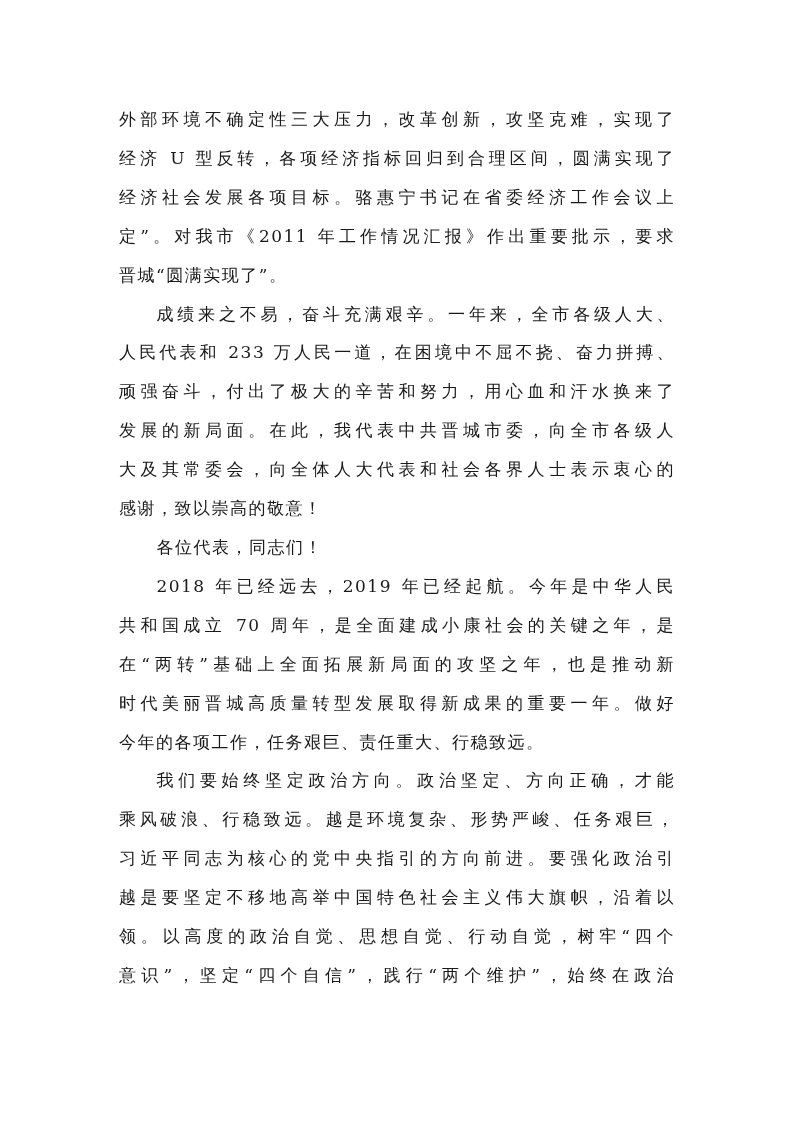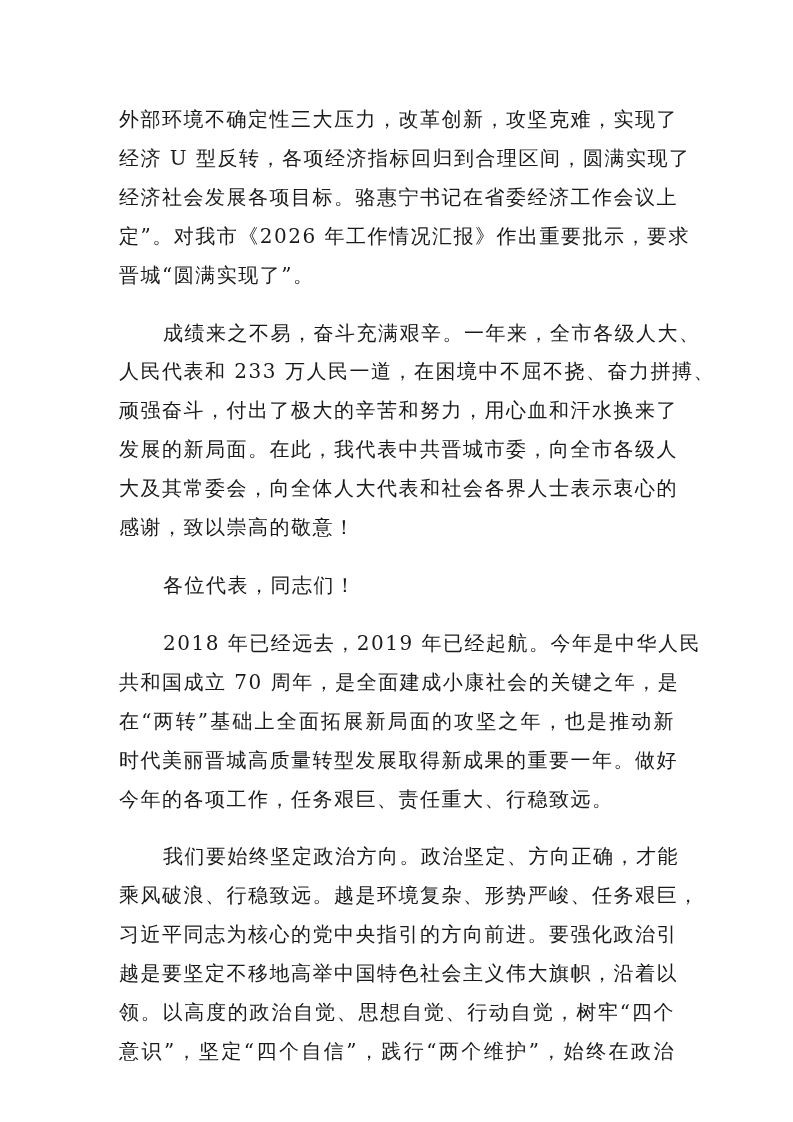--- a/index.html
+++ b/index.html
@@ -3,41 +3,41 @@
 <meta charset="utf-8">
 <style>
   html, body { margin: 0; padding: 0; background: #ffffff; }
   body { width: 793px; height: 1122px; position: relative; overflow: hidden; }
   .page {
     position: absolute;
     left: 119px;
     top: 100px;
     width: 556px;
     font-family: "DejaVu Serif", "Liberation Serif", serif;
-    font-size: 20px;
+    font-size: 17px;
     line-height: 38.9px;
     color: #1a1a1a;
     text-align: justify;
     text-justify: inter-character;
     letter-spacing: 1.5px;
   }
   .para { margin: 0; padding: 0; }
-  .indent { text-indent: 2.2em; margin-top: 19px; }
+  .indent { text-indent: 2.2em; }
   .line { display: block; text-align-last: justify; white-space: nowrap; }
   .line.last { text-align-last: left; }
 </style>
 </head>
 <body>
 
 <div class="page">
   <div class="para">
     <span class="line">外部环境不确定性三大压力，改革创新，攻坚克难，实现了</span>
     <span class="line">经济 U 型反转，各项经济指标回归到合理区间，圆满实现了</span>
     <span class="line">经济社会发展各项目标。骆惠宁书记在省委经济工作会议上</span>
-    <span class="line">定”。对我市《2026 年工作情况汇报》作出重要批示，要求</span>
+    <span class="line">定”。对我市《2011 年工作情况汇报》作出重要批示，要求</span>
     <span class="line last">晋城“圆满实现了”。</span>
   </div>
   <div class="para">
     <span class="line indent">成绩来之不易，奋斗充满艰辛。一年来，全市各级人大、</span>
     <span class="line">人民代表和 233 万人民一道，在困境中不屈不挠、奋力拼搏、</span>
     <span class="line">顽强奋斗，付出了极大的辛苦和努力，用心血和汗水换来了</span>
     <span class="line">发展的新局面。在此，我代表中共晋城市委，向全市各级人</span>
     <span class="line">大及其常委会，向全体人大代表和社会各界人士表示衷心的</span>
     <span class="line last">感谢，致以崇高的敬意！</span>
   </div>

